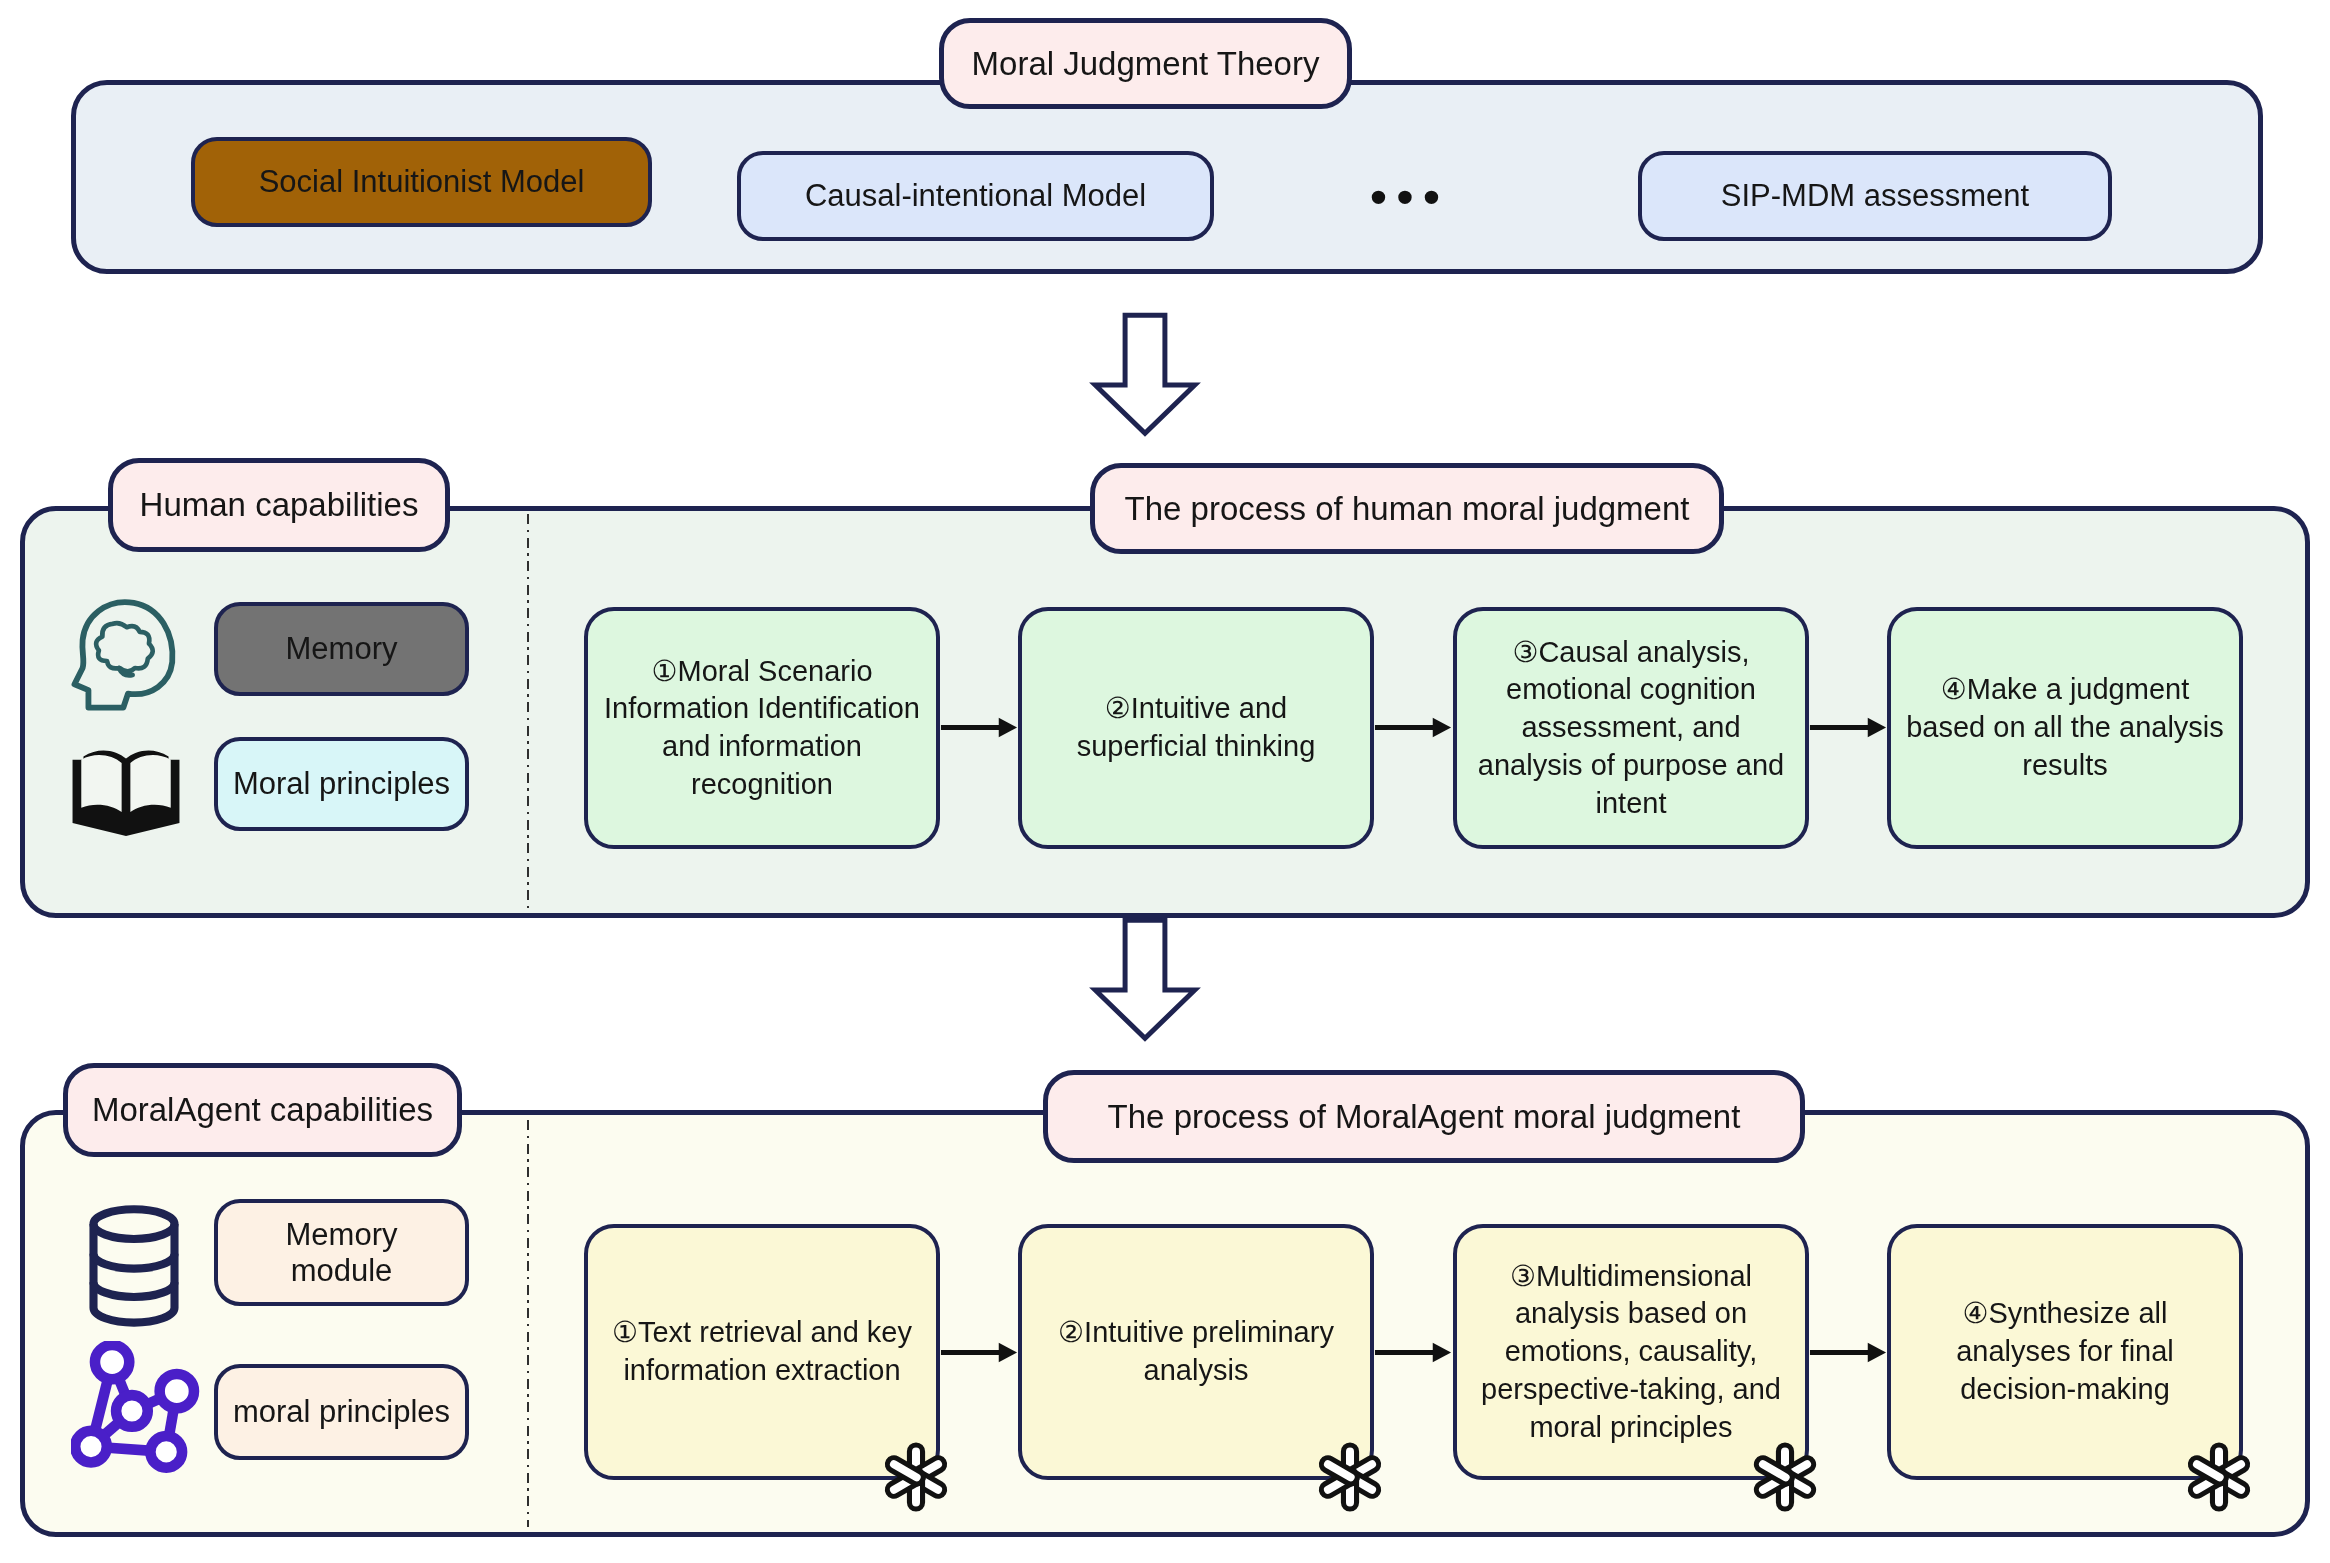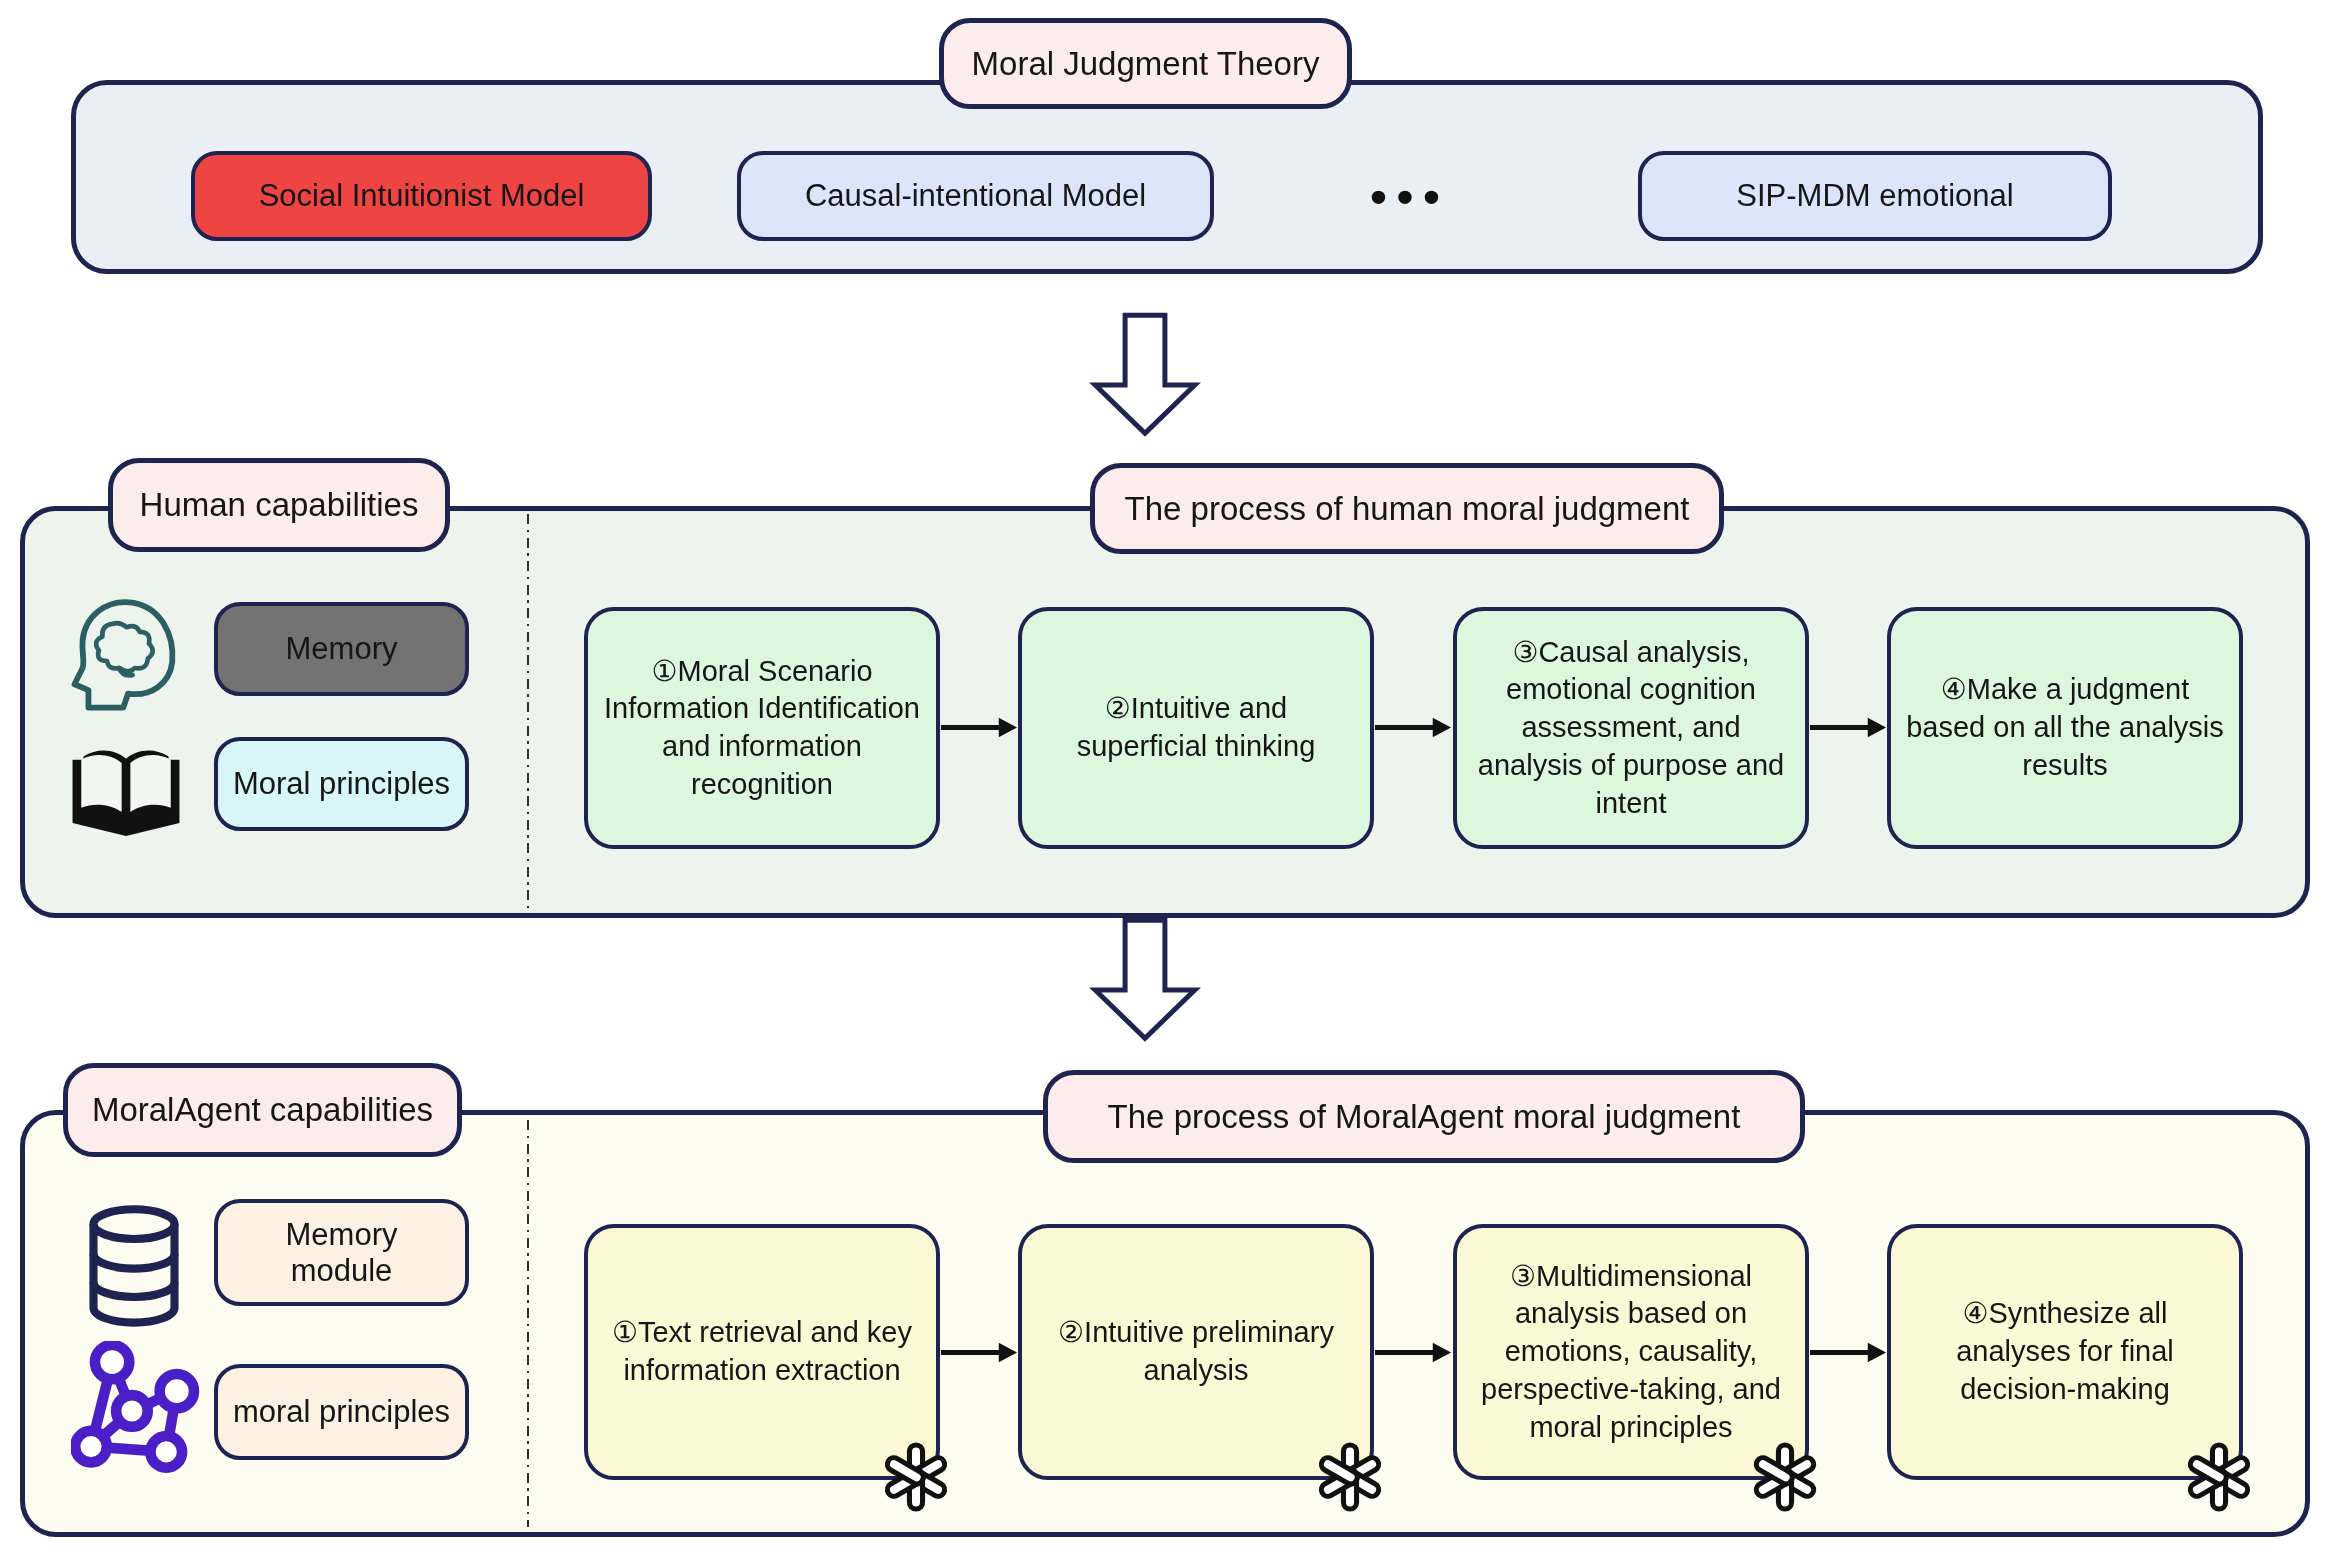--- a/index.html
+++ b/index.html
@@ -24,21 +24,21 @@
     display:flex;align-items:center;justify-content:center;text-align:center;
     font-size:29px;line-height:1.3;padding:0 14.2px;z-index:2;
   }
   .divider{width:2.1px;z-index:1;
     background:repeating-linear-gradient(to bottom,#2f2f2f 0 10px,transparent 10px 15.7px,#2f2f2f 15.7px 18px,transparent 18px 23.5px);}
   .dots{display:flex;align-items:center;justify-content:center;
     font-size:47px;font-weight:bold;letter-spacing:10px;color:#111;}
   
   .c-top{left:71px;top:80px;width:2192px;height:194px;background:#e9eff5;}
   .t-title{left:939px;top:18px;width:413px;height:91px;}
-  .m1{left:191px;top:151px;width:461px;height:90px;background:#ef4444;}
+  .m1{left:191px;top:137px;width:461px;height:90px;background:#a16207;}
   .m2{left:737px;top:151px;width:477px;height:90px;background:#dbe6fa;}
   .dots-pos{left:1303px;top:151px;width:214px;height:90px;}
   .m3{left:1638px;top:151px;width:474px;height:90px;background:#dbe6fa;}
   .arrow1{left:1088px;top:311px;width:114px;height:128px;z-index:2;}
   .arrow2{left:1088px;top:916px;width:114px;height:128px;z-index:2;}
   
   .c-mid{left:20px;top:506px;width:2290px;height:412px;background:#edf4ee;}
   .h-cap{left:108px;top:458px;width:342px;height:94px;}
   .h-proc{left:1090px;top:463px;width:634px;height:91px;}
   .icon-brain{left:64px;top:590px;width:128px;height:135px;z-index:2;}
@@ -81,21 +81,21 @@
 </head>
 <body>
 
 <div class="stage">
 
   <section class="abs panel c-top"></section>
   <div class="abs pill t-title">Moral Judgment Theory</div>
   <div class="abs box m1">Social Intuitionist Model</div>
   <div class="abs box m2">Causal-intentional Model</div>
   <div class="abs dots dots-pos">•••</div>
-  <div class="abs box m3">SIP-MDM emotional</div>
+  <div class="abs box m3">SIP-MDM assessment</div>
 
   <svg class="abs arrow1" viewBox="0 0 160 180">
     <polygon points="52,6 108,6 108,104 150,104 80,172 10,104 52,104" fill="#ffffff" stroke="#1e2350" stroke-width="7" stroke-linejoin="miter"></polygon>
   </svg>
 
   <section class="abs panel c-mid"></section>
   <div class="abs pill h-cap">Human capabilities</div>
   <div class="abs pill h-proc">The process of human moral judgment</div>
 
   <svg class="abs icon-brain" viewBox="0 0 110 110">

